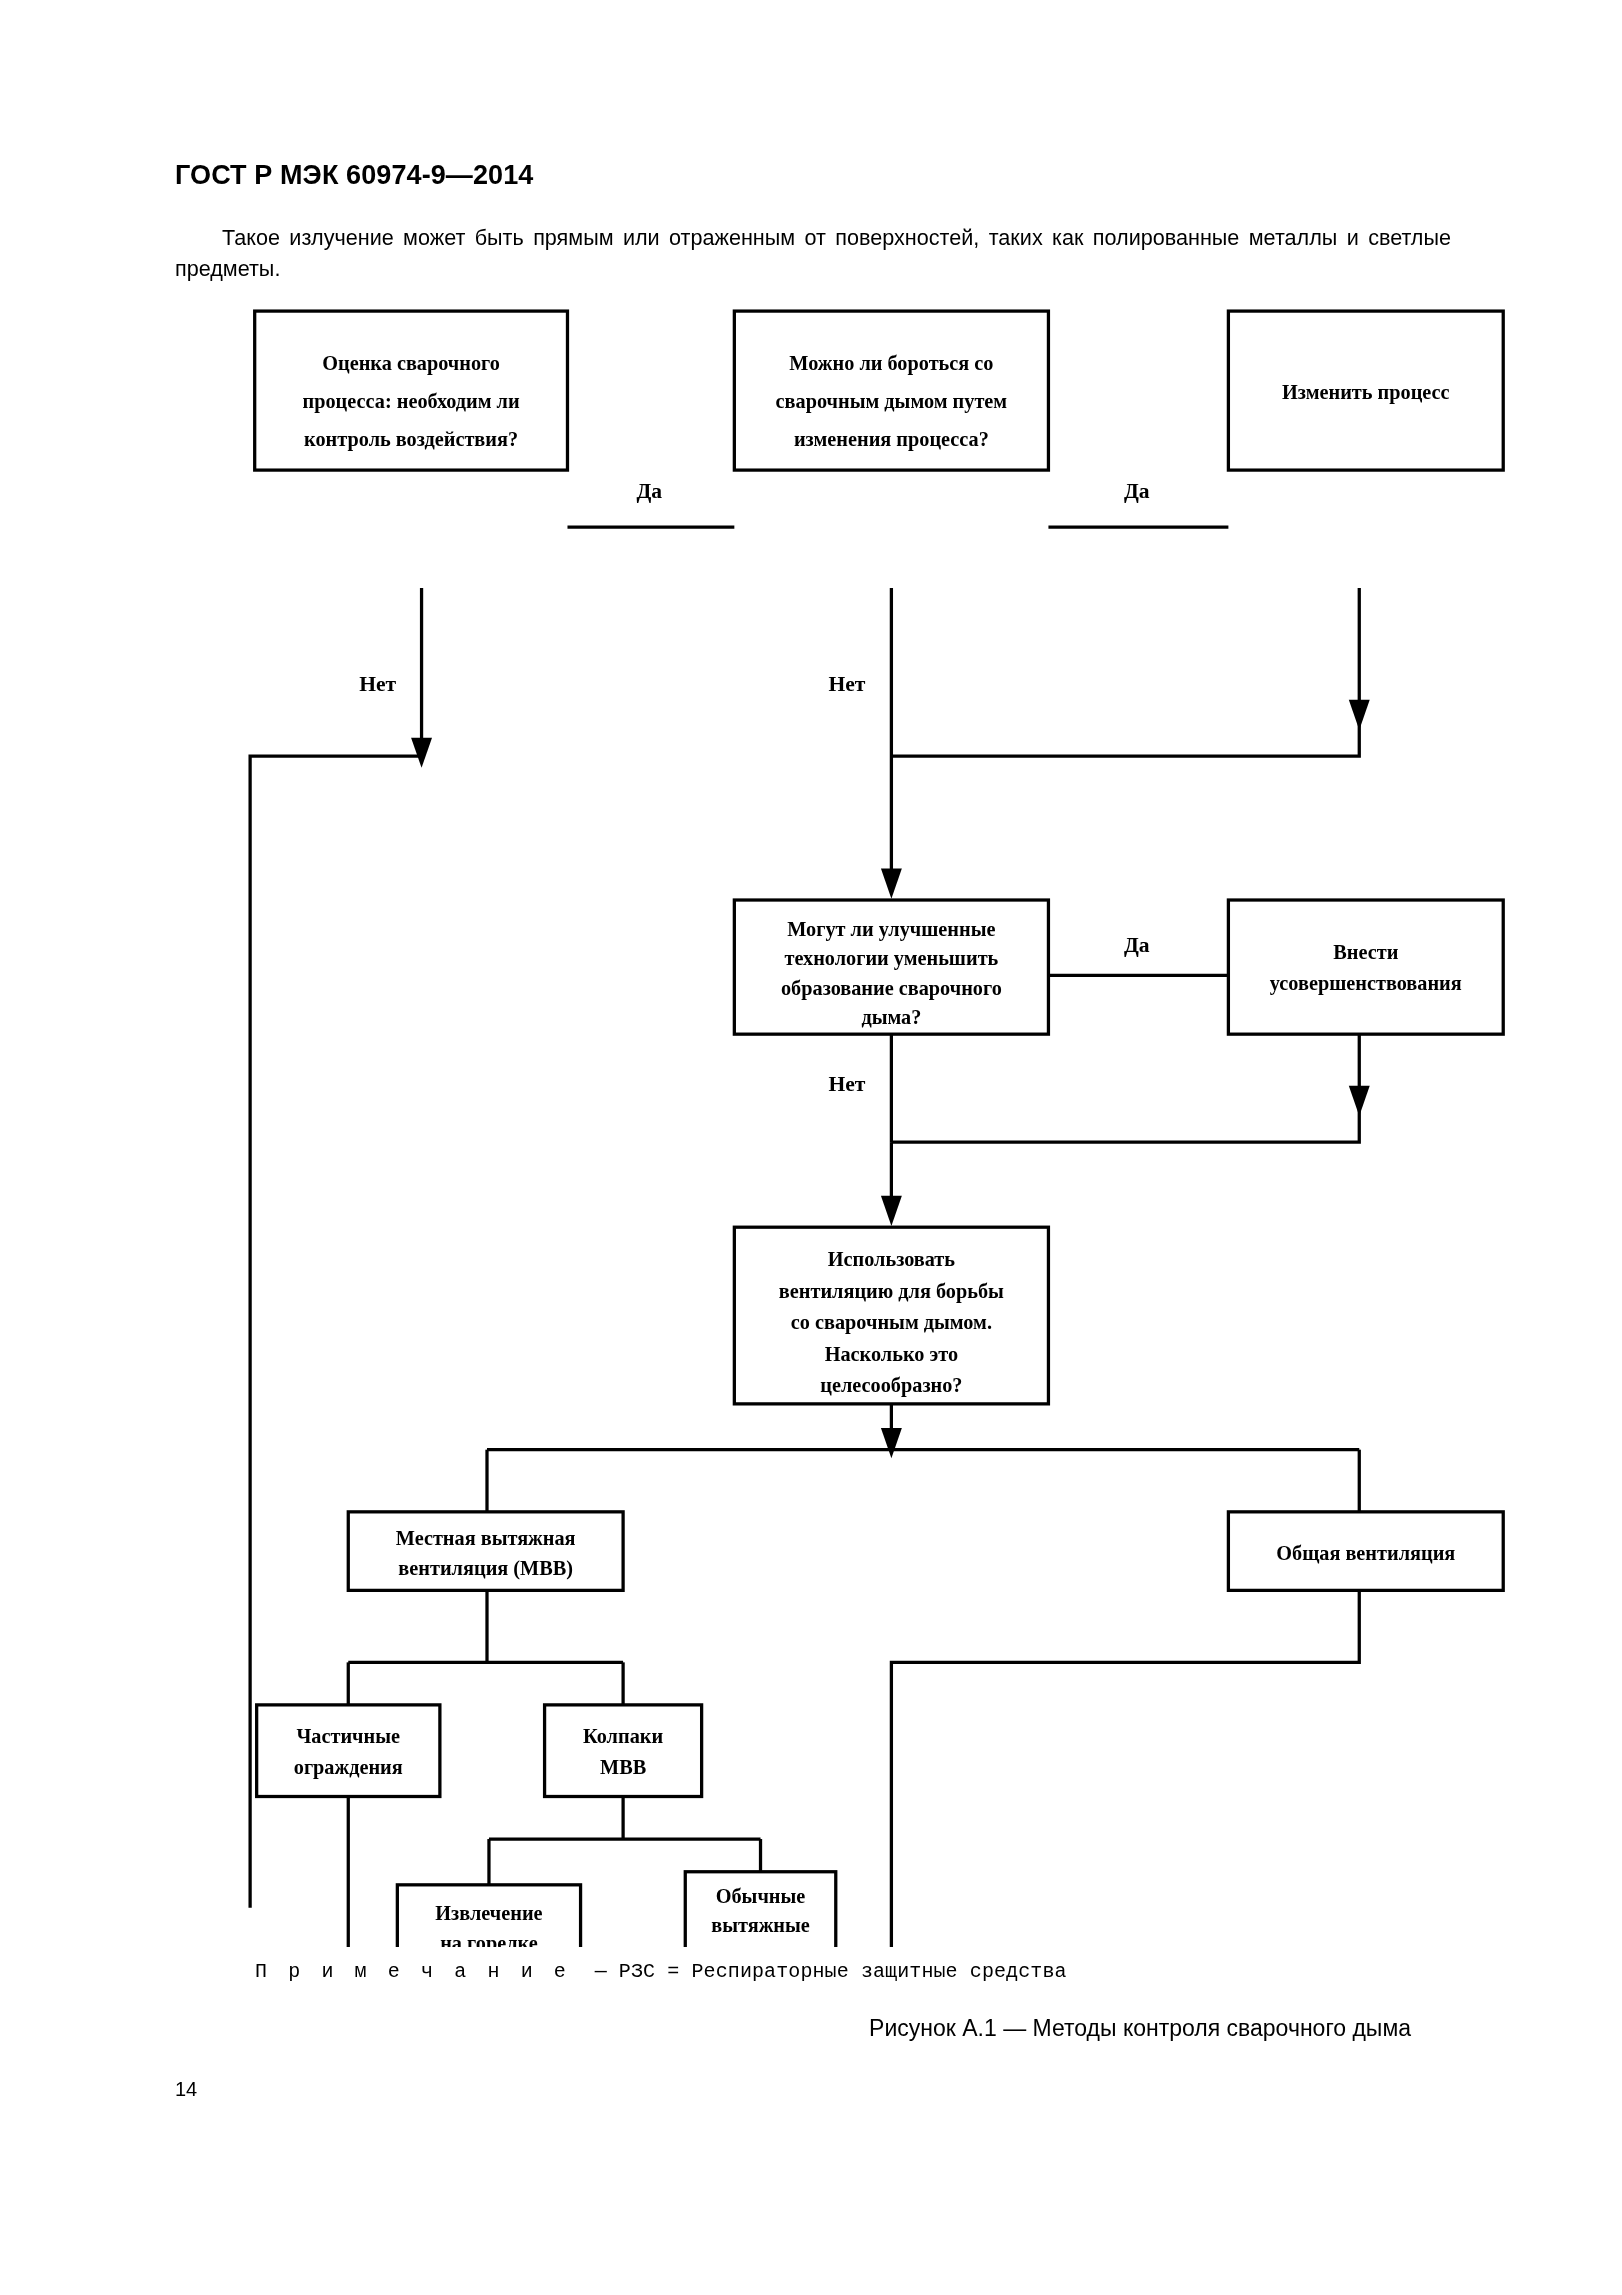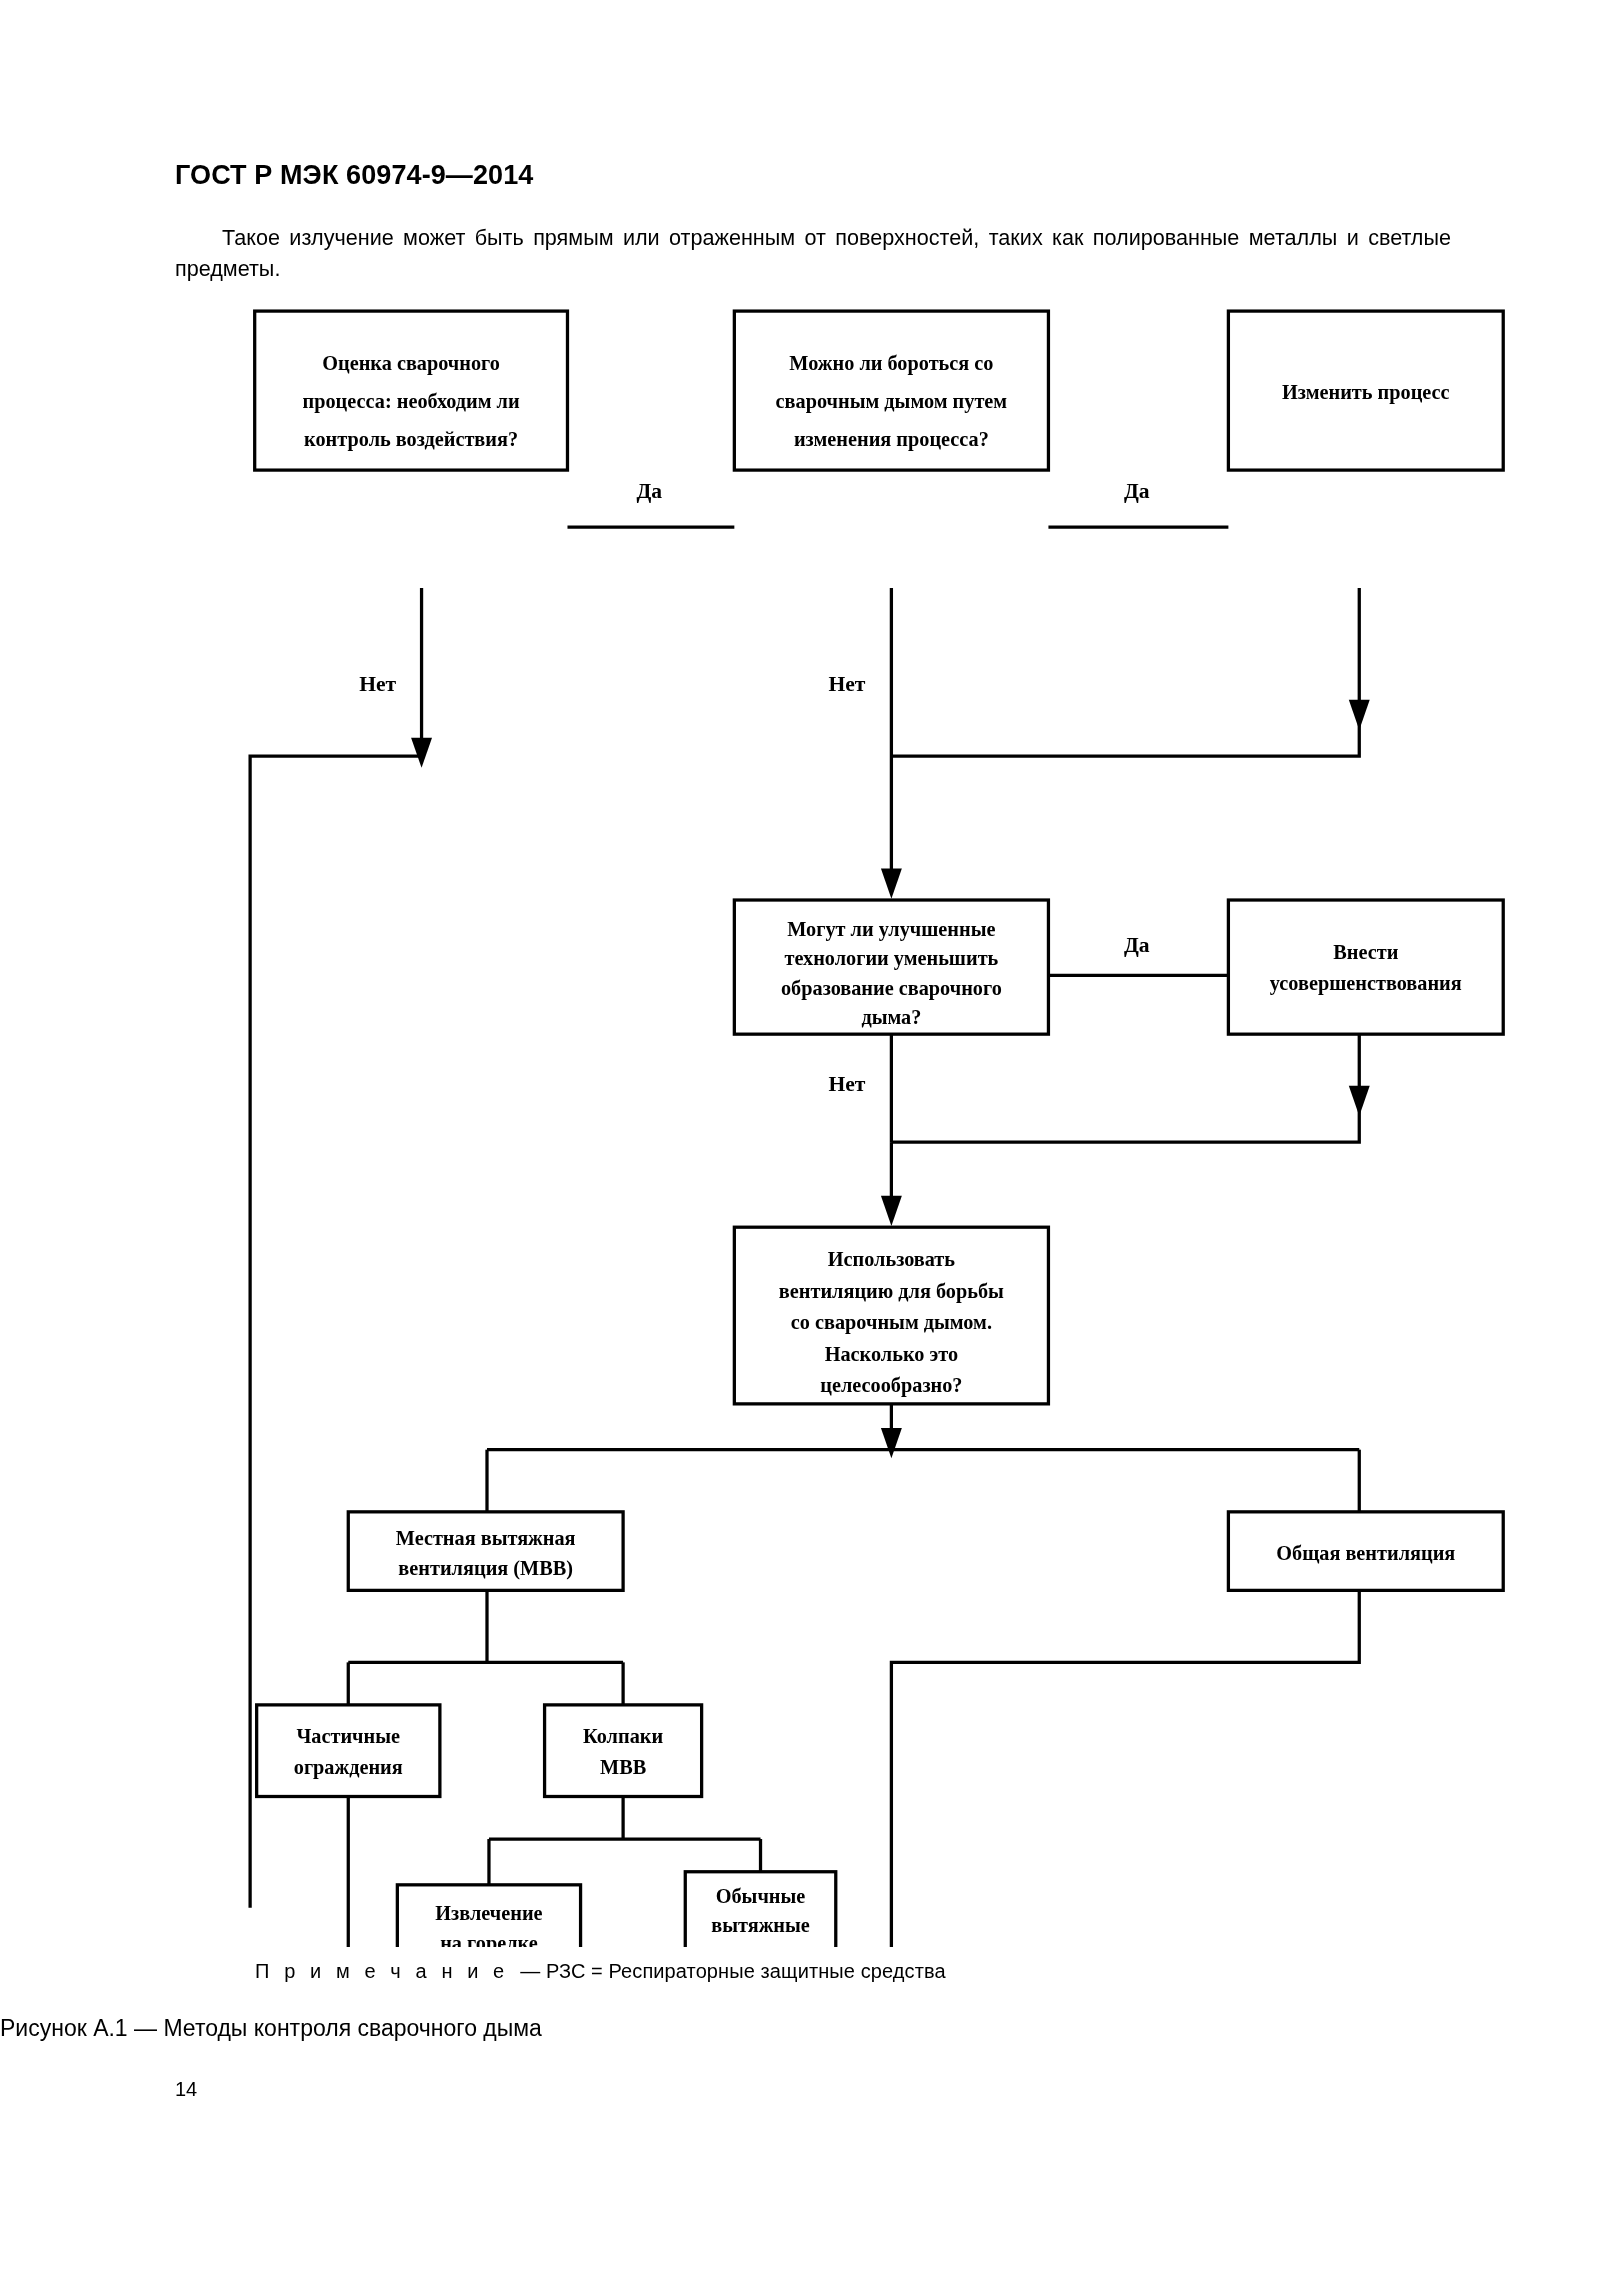--- a/index.html
+++ b/index.html
@@ -21,27 +21,27 @@
     position:absolute;left:175px;top:222px;width:1276px;
     font-size:21.6px;line-height:31px;text-align:justify;
   }
   .intro .ind{display:inline-block;width:47px;}
 
   .figwrap{position:absolute;left:0;top:298px;width:1623px;height:1649px;margin-left:21px;}
   svg.flow{display:block;width:1623px;height:1649px;}
 
   .note{
     position:absolute;left:255px;top:1960px;
-    font-size:20px;letter-spacing:0.1px;white-space:nowrap;
+    font-size:20px;letter-spacing:0.1px;white-space:nowrap;font-family:Liberation Mono, monospace;
   }
   .note .sp{letter-spacing:4.6px;}
 
   .caption{
     position:absolute;left:0;top:2015px;width:1411px;
-    text-align:left;font-size:23px;
+    text-align:right;font-size:23px;
   }
 
   .pageno{
     position:absolute;left:175px;top:2078px;
     font-weight:normal;font-size:20px;
   }
 
   
   .btext{
     font-family:"Liberation Serif", serif;

